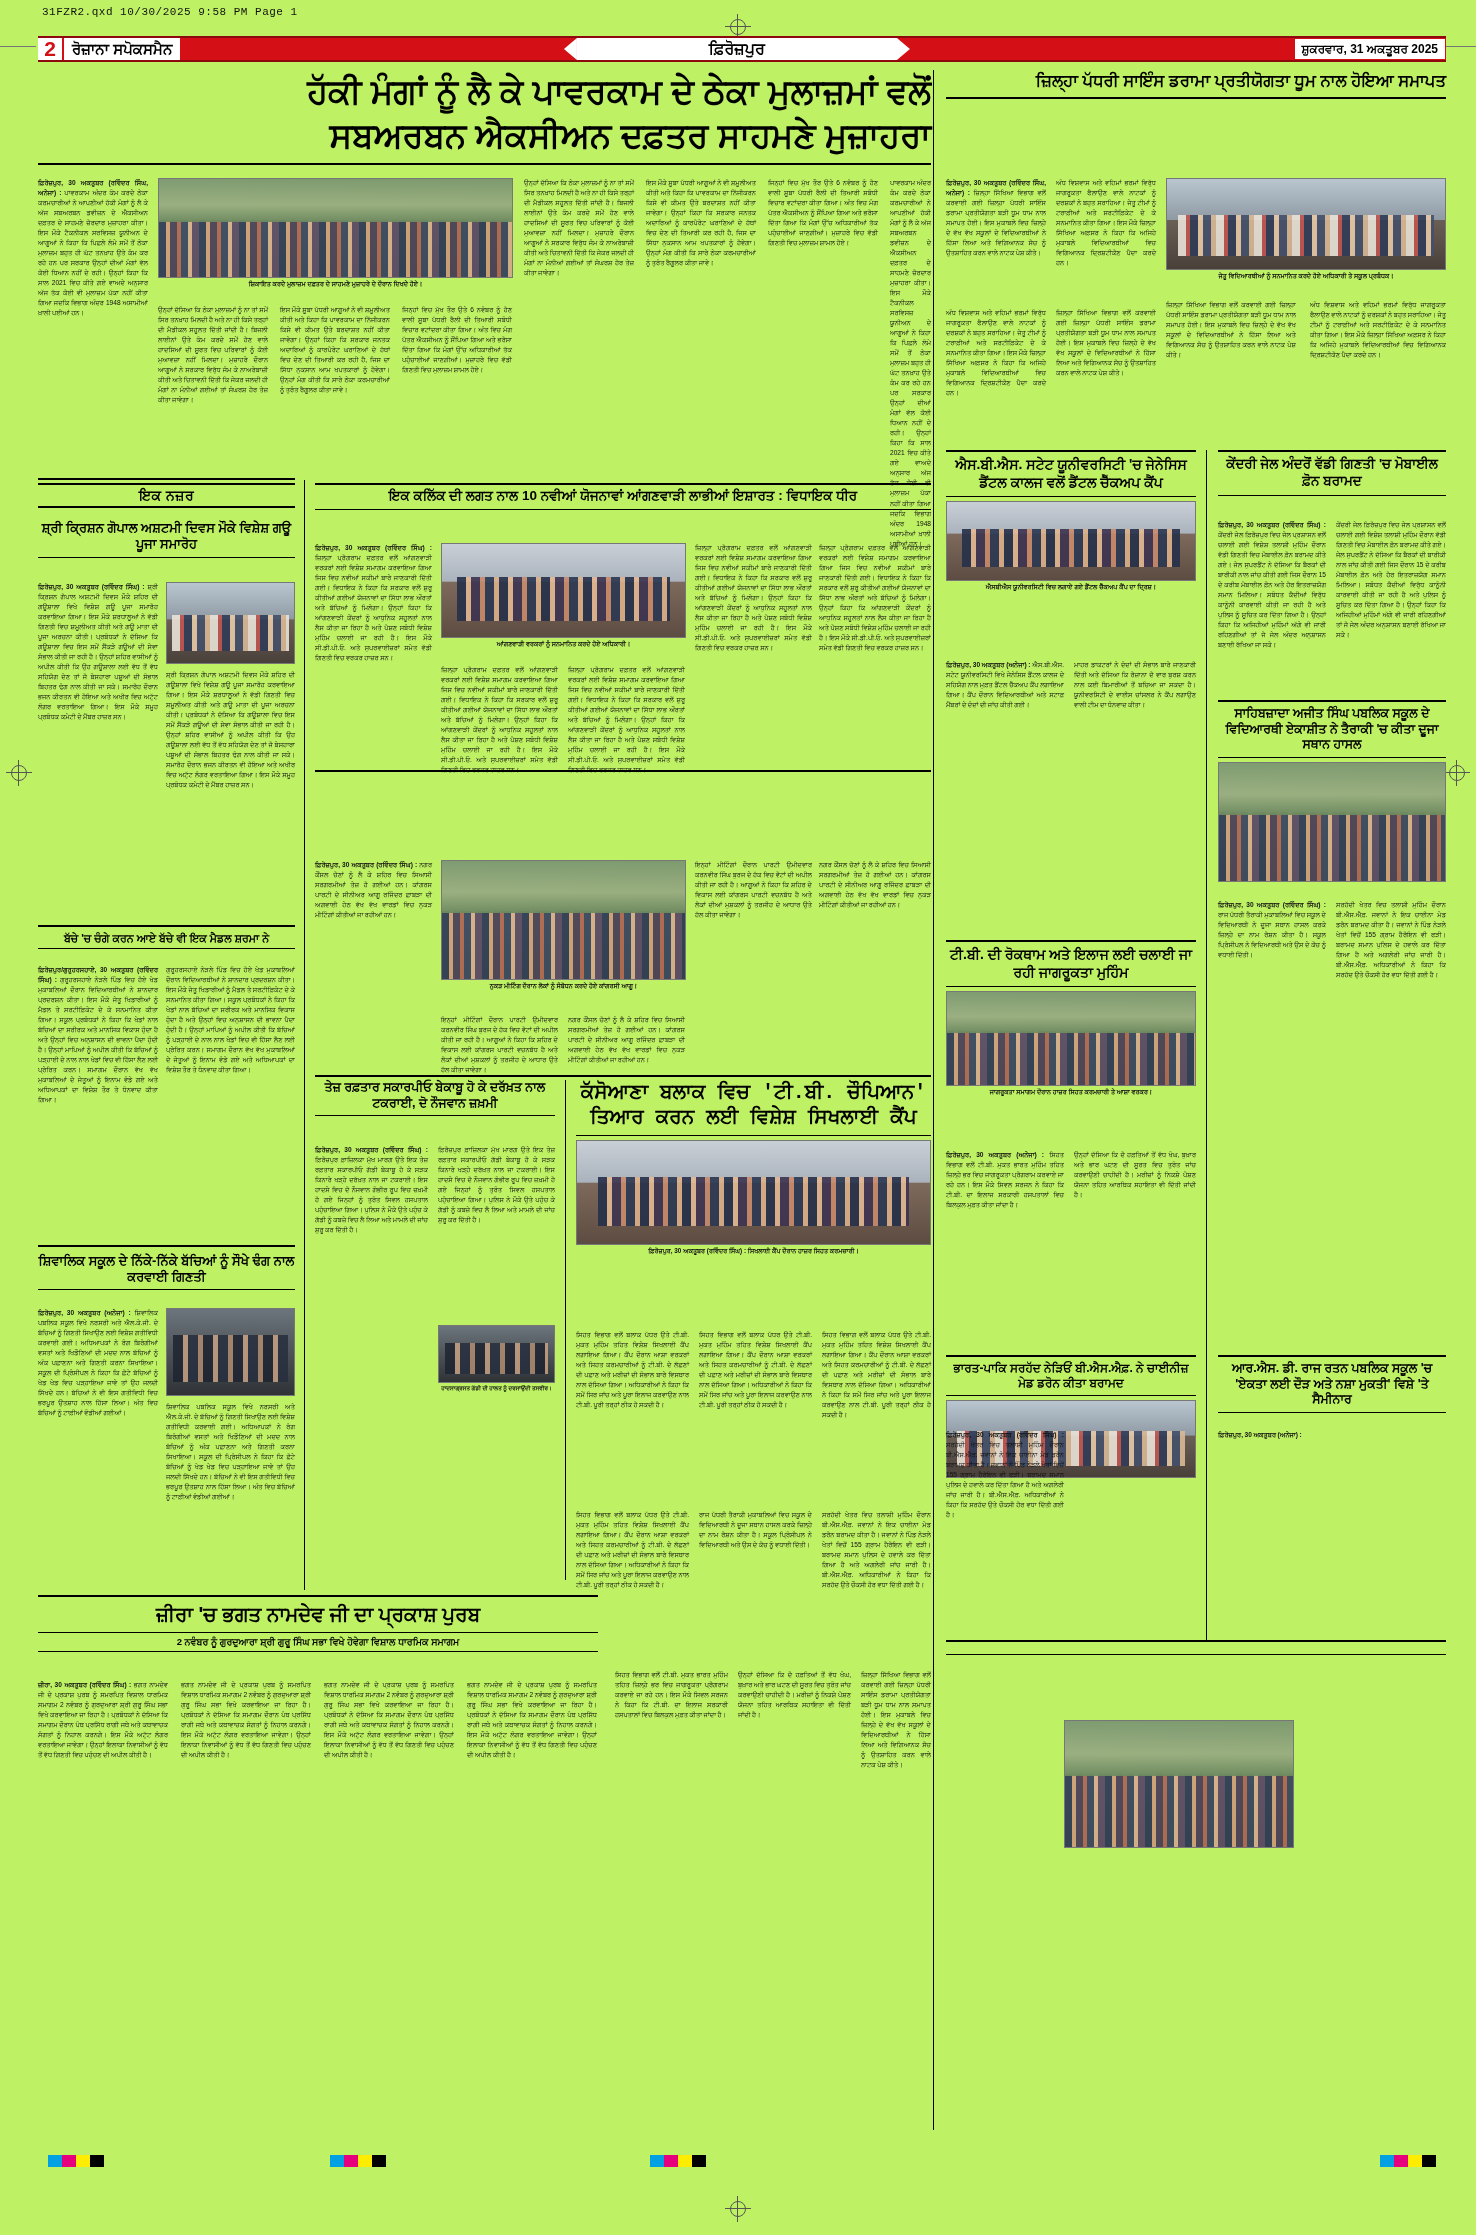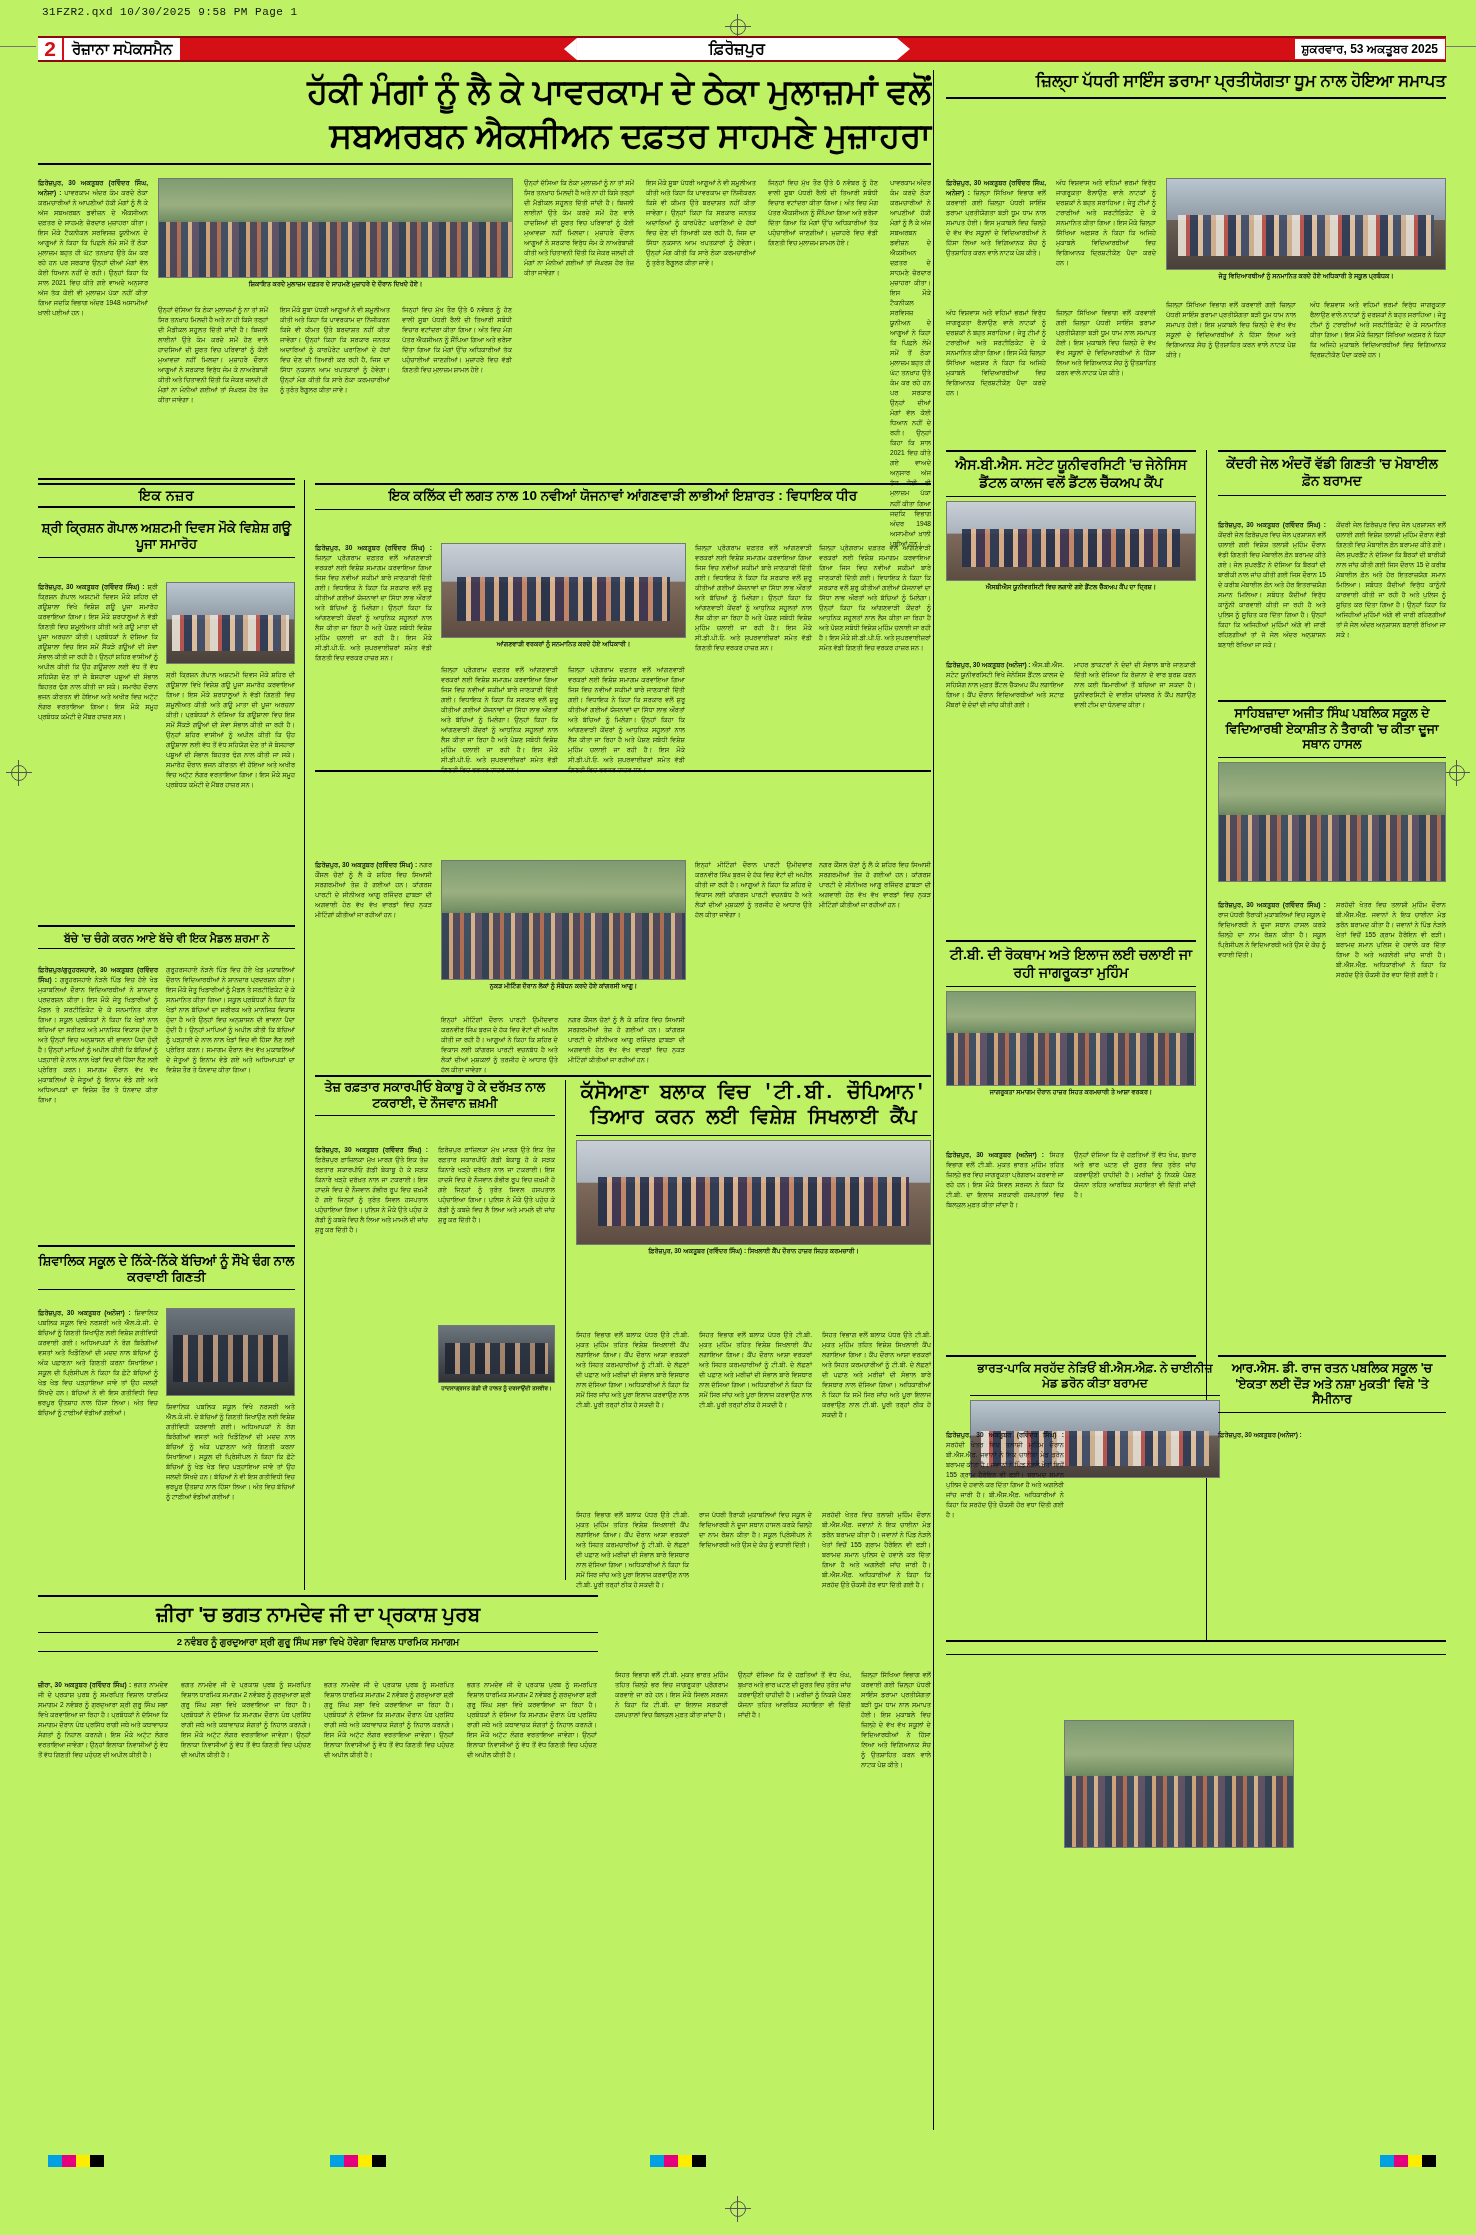--- a/index.html
+++ b/index.html
@@ -185,21 +185,21 @@
     </div>
   <div class="crop-line" style="left:0;top:46px;width:36px;height:1px;"></div>
   <div class="crop-line" style="left:1440px;top:46px;width:36px;height:1px;"></div>
 
   <div class="masthead">
     <div class="mh-pagebox">2</div>
     <div class="mh-paper">ਰੋਜ਼ਾਨਾ ਸਪੋਕਸਮੈਨ</div>
     <div class="mh-fill"></div>
     <div class="mh-center">ਫ਼ਿਰੋਜ਼ਪੁਰ</div>
     <div class="mh-fill"></div>
-    <div class="mh-date">ਸ਼ੁਕਰਵਾਰ, 53 ਅਕਤੂਬਰ 2025</div>
+    <div class="mh-date">ਸ਼ੁਕਰਵਾਰ, 31 ਅਕਤੂਬਰ 2025</div>
   </div>
 
   <div class="content">
 
     <div class="col-rule" style="left:895px;top:0;height:2060px;"></div>
 
     <div style="position:absolute;left:0;top:0;width:893px;">
       <div class="hl-main">ਹੱਕੀ ਮੰਗਾਂ ਨੂੰ ਲੈ ਕੇ ਪਾਵਰਕਾਮ ਦੇ ਠੇਕਾ ਮੁਲਾਜ਼ਮਾਂ ਵਲੋਂ</div>
       <div class="hl-main">ਸਬਅਰਬਨ ਐਕਸੀਅਨ ਦਫ਼ਤਰ ਸਾਹਮਣੇ ਮੁਜ਼ਾਹਰਾ</div>
       <div class="rule" style="height:2px;margin-top:6px;"></div>
@@ -498,21 +498,21 @@
     </div>
     <div style="position:absolute;left:1180px;top:830px;width:108px;">
       <div class="bodytext"><span class="lead">ਫ਼ਿਰੋਜ਼ਪੁਰ, 30 ਅਕਤੂਬਰ (ਰਵਿੰਦਰ ਸਿੰਘ) :</span>
         <span>ਰਾਜ ਪੱਧਰੀ ਤੈਰਾਕੀ ਮੁਕਾਬਲਿਆਂ ਵਿਚ ਸਕੂਲ ਦੇ ਵਿਦਿਆਰਥੀ ਨੇ ਦੂਜਾ ਸਥਾਨ ਹਾਸਲ ਕਰਕੇ ਜ਼ਿਲ੍ਹੇ ਦਾ ਨਾਮ ਰੋਸ਼ਨ ਕੀਤਾ ਹੈ। ਸਕੂਲ ਪ੍ਰਿੰਸੀਪਲ ਨੇ ਵਿਦਿਆਰਥੀ ਅਤੇ ਉਸ ਦੇ ਕੋਚ ਨੂੰ ਵਧਾਈ ਦਿੱਤੀ।</span></div>
     </div>
     <div style="position:absolute;left:1298px;top:830px;width:110px;">
       <div class="bodytext">ਸਰਹੱਦੀ ਖੇਤਰ ਵਿਚ ਤਲਾਸ਼ੀ ਮੁਹਿੰਮ ਦੌਰਾਨ ਬੀ.ਐਸ.ਐਫ਼. ਜਵਾਨਾਂ ਨੇ ਇਕ ਚਾਈਨਾ ਮੇਡ ਡਰੋਨ ਬਰਾਮਦ ਕੀਤਾ ਹੈ। ਜਵਾਨਾਂ ਨੇ ਪਿੰਡ ਨੇੜਲੇ ਖੇਤਾਂ ਵਿਚੋਂ 155 ਗ੍ਰਾਮ ਹੈਰੋਇਨ ਵੀ ਫੜੀ। ਬਰਾਮਦ ਸਮਾਨ ਪੁਲਿਸ ਦੇ ਹਵਾਲੇ ਕਰ ਦਿੱਤਾ ਗਿਆ ਹੈ ਅਤੇ ਅਗਲੇਰੀ ਜਾਂਚ ਜਾਰੀ ਹੈ। ਬੀ.ਐਸ.ਐਫ਼. ਅਧਿਕਾਰੀਆਂ ਨੇ ਕਿਹਾ ਕਿ ਸਰਹੱਦ ਉਤੇ ਚੌਕਸੀ ਹੋਰ ਵਧਾ ਦਿੱਤੀ ਗਈ ਹੈ।</div>
     </div>
 
     <div class="rule" style="position:absolute;left:908px;top:1285px;width:250px;height:2px;"></div>
-    <div style="position:absolute;left:908px;top:1291px;width:250px;margin-left:24px;">
+    <div style="position:absolute;left:908px;top:1291px;width:250px;">
       <div class="hl4" style="font-size:12px;">ਭਾਰਤ-ਪਾਕਿ ਸਰਹੱਦ ਨੇੜਿਓਂ ਬੀ.ਐਸ.ਐਫ਼. ਨੇ ਚਾਈਨੀਜ਼ ਮੇਡ ਡਰੋਨ ਕੀਤਾ ਬਰਾਮਦ</div>
       <div class="rule" style="height:1px;margin-top:4px;"></div>
       <div class="photo stage" style="height:78px;margin-top:4px;"></div>
       <div class="caption"></div>
     </div>
     <div style="position:absolute;left:908px;top:1360px;width:118px;">
       <div class="bodytext"><span class="lead">ਫ਼ਿਰੋਜ਼ਪੁਰ, 30 ਅਕਤੂਬਰ (ਰਵਿੰਦਰ ਸਿੰਘ) :</span>
         <span>ਸਰਹੱਦੀ ਖੇਤਰ ਵਿਚ ਤਲਾਸ਼ੀ ਮੁਹਿੰਮ ਦੌਰਾਨ ਬੀ.ਐਸ.ਐਫ਼. ਜਵਾਨਾਂ ਨੇ ਇਕ ਚਾਈਨਾ ਮੇਡ ਡਰੋਨ ਬਰਾਮਦ ਕੀਤਾ ਹੈ। ਜਵਾਨਾਂ ਨੇ ਪਿੰਡ ਨੇੜਲੇ ਖੇਤਾਂ ਵਿਚੋਂ 155 ਗ੍ਰਾਮ ਹੈਰੋਇਨ ਵੀ ਫੜੀ। ਬਰਾਮਦ ਸਮਾਨ ਪੁਲਿਸ ਦੇ ਹਵਾਲੇ ਕਰ ਦਿੱਤਾ ਗਿਆ ਹੈ ਅਤੇ ਅਗਲੇਰੀ ਜਾਂਚ ਜਾਰੀ ਹੈ। ਬੀ.ਐਸ.ਐਫ਼. ਅਧਿਕਾਰੀਆਂ ਨੇ ਕਿਹਾ ਕਿ ਸਰਹੱਦ ਉਤੇ ਚੌਕਸੀ ਹੋਰ ਵਧਾ ਦਿੱਤੀ ਗਈ ਹੈ।</span></div>
     </div>
 

